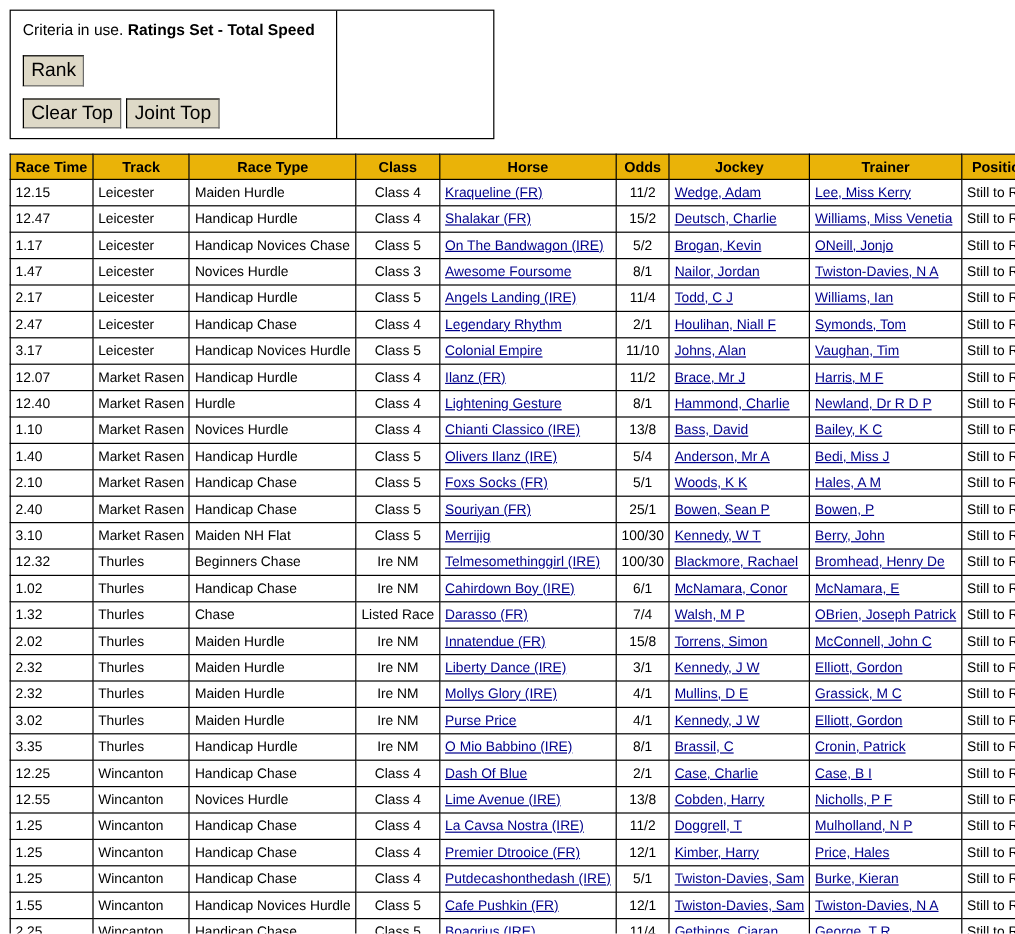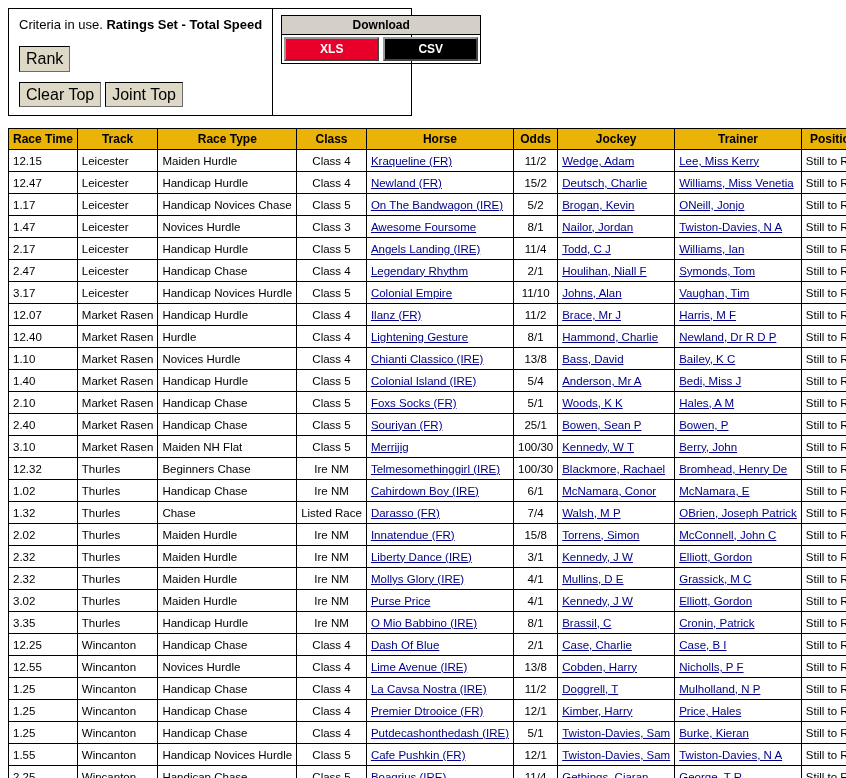--- a/index.html
+++ b/index.html
@@ -167,27 +167,20 @@
       </div>
       <div class="rank-row">
         <span class="btn">Rank</span>
       </div>
       <div class="lower-btn-row">
         <span class="btn">Clear Top</span>
         <span class="btn">Joint Top</span>
       </div>
     </div>
 
-    <div class="download-cell">
-      <div class="download-title">Download</div>
-      <div class="download-btns">
-        <span class="dl-btn dl-xls">XLS</span>
-        <span class="dl-btn dl-csv">CSV</span>
-      </div>
-    </div>
 
   </div>
 
   <div class="table-wrap">
     <table class="results">
       <thead>
         <tr>
           <th>Race Time</th>
           <th>Track</th>
           <th>Race Type</th>
@@ -209,21 +202,21 @@
             <td class="c-odds">11/2</td>
             <td class="c-jockey"><a class="lnk">Wedge, Adam</a></td>
             <td class="c-trainer"><a class="lnk">Lee, Miss Kerry</a></td>
             <td class="c-pos">Still to Run</td>
           </tr>
           <tr>
             <td class="c-time">12.47</td>
             <td class="c-track">Leicester</td>
             <td class="c-type">Handicap Hurdle</td>
             <td class="c-class">Class 4</td>
-            <td class="c-horse"><a class="lnk">Newland (FR)</a></td>
+            <td class="c-horse"><a class="lnk">Shalakar (FR)</a></td>
             <td class="c-odds">15/2</td>
             <td class="c-jockey"><a class="lnk">Deutsch, Charlie</a></td>
             <td class="c-trainer"><a class="lnk">Williams, Miss Venetia</a></td>
             <td class="c-pos">Still to Run</td>
           </tr>
           <tr>
             <td class="c-time">1.17</td>
             <td class="c-track">Leicester</td>
             <td class="c-type">Handicap Novices Chase</td>
             <td class="c-class">Class 5</td>
@@ -308,21 +301,21 @@
             <td class="c-odds">13/8</td>
             <td class="c-jockey"><a class="lnk">Bass, David</a></td>
             <td class="c-trainer"><a class="lnk">Bailey, K C</a></td>
             <td class="c-pos">Still to Run</td>
           </tr>
           <tr>
             <td class="c-time">1.40</td>
             <td class="c-track">Market Rasen</td>
             <td class="c-type">Handicap Hurdle</td>
             <td class="c-class">Class 5</td>
-            <td class="c-horse"><a class="lnk">Colonial Island (IRE)</a></td>
+            <td class="c-horse"><a class="lnk">Olivers Ilanz (IRE)</a></td>
             <td class="c-odds">5/4</td>
             <td class="c-jockey"><a class="lnk">Anderson, Mr A</a></td>
             <td class="c-trainer"><a class="lnk">Bedi, Miss J</a></td>
             <td class="c-pos">Still to Run</td>
           </tr>
           <tr>
             <td class="c-time">2.10</td>
             <td class="c-track">Market Rasen</td>
             <td class="c-type">Handicap Chase</td>
             <td class="c-class">Class 5</td>

